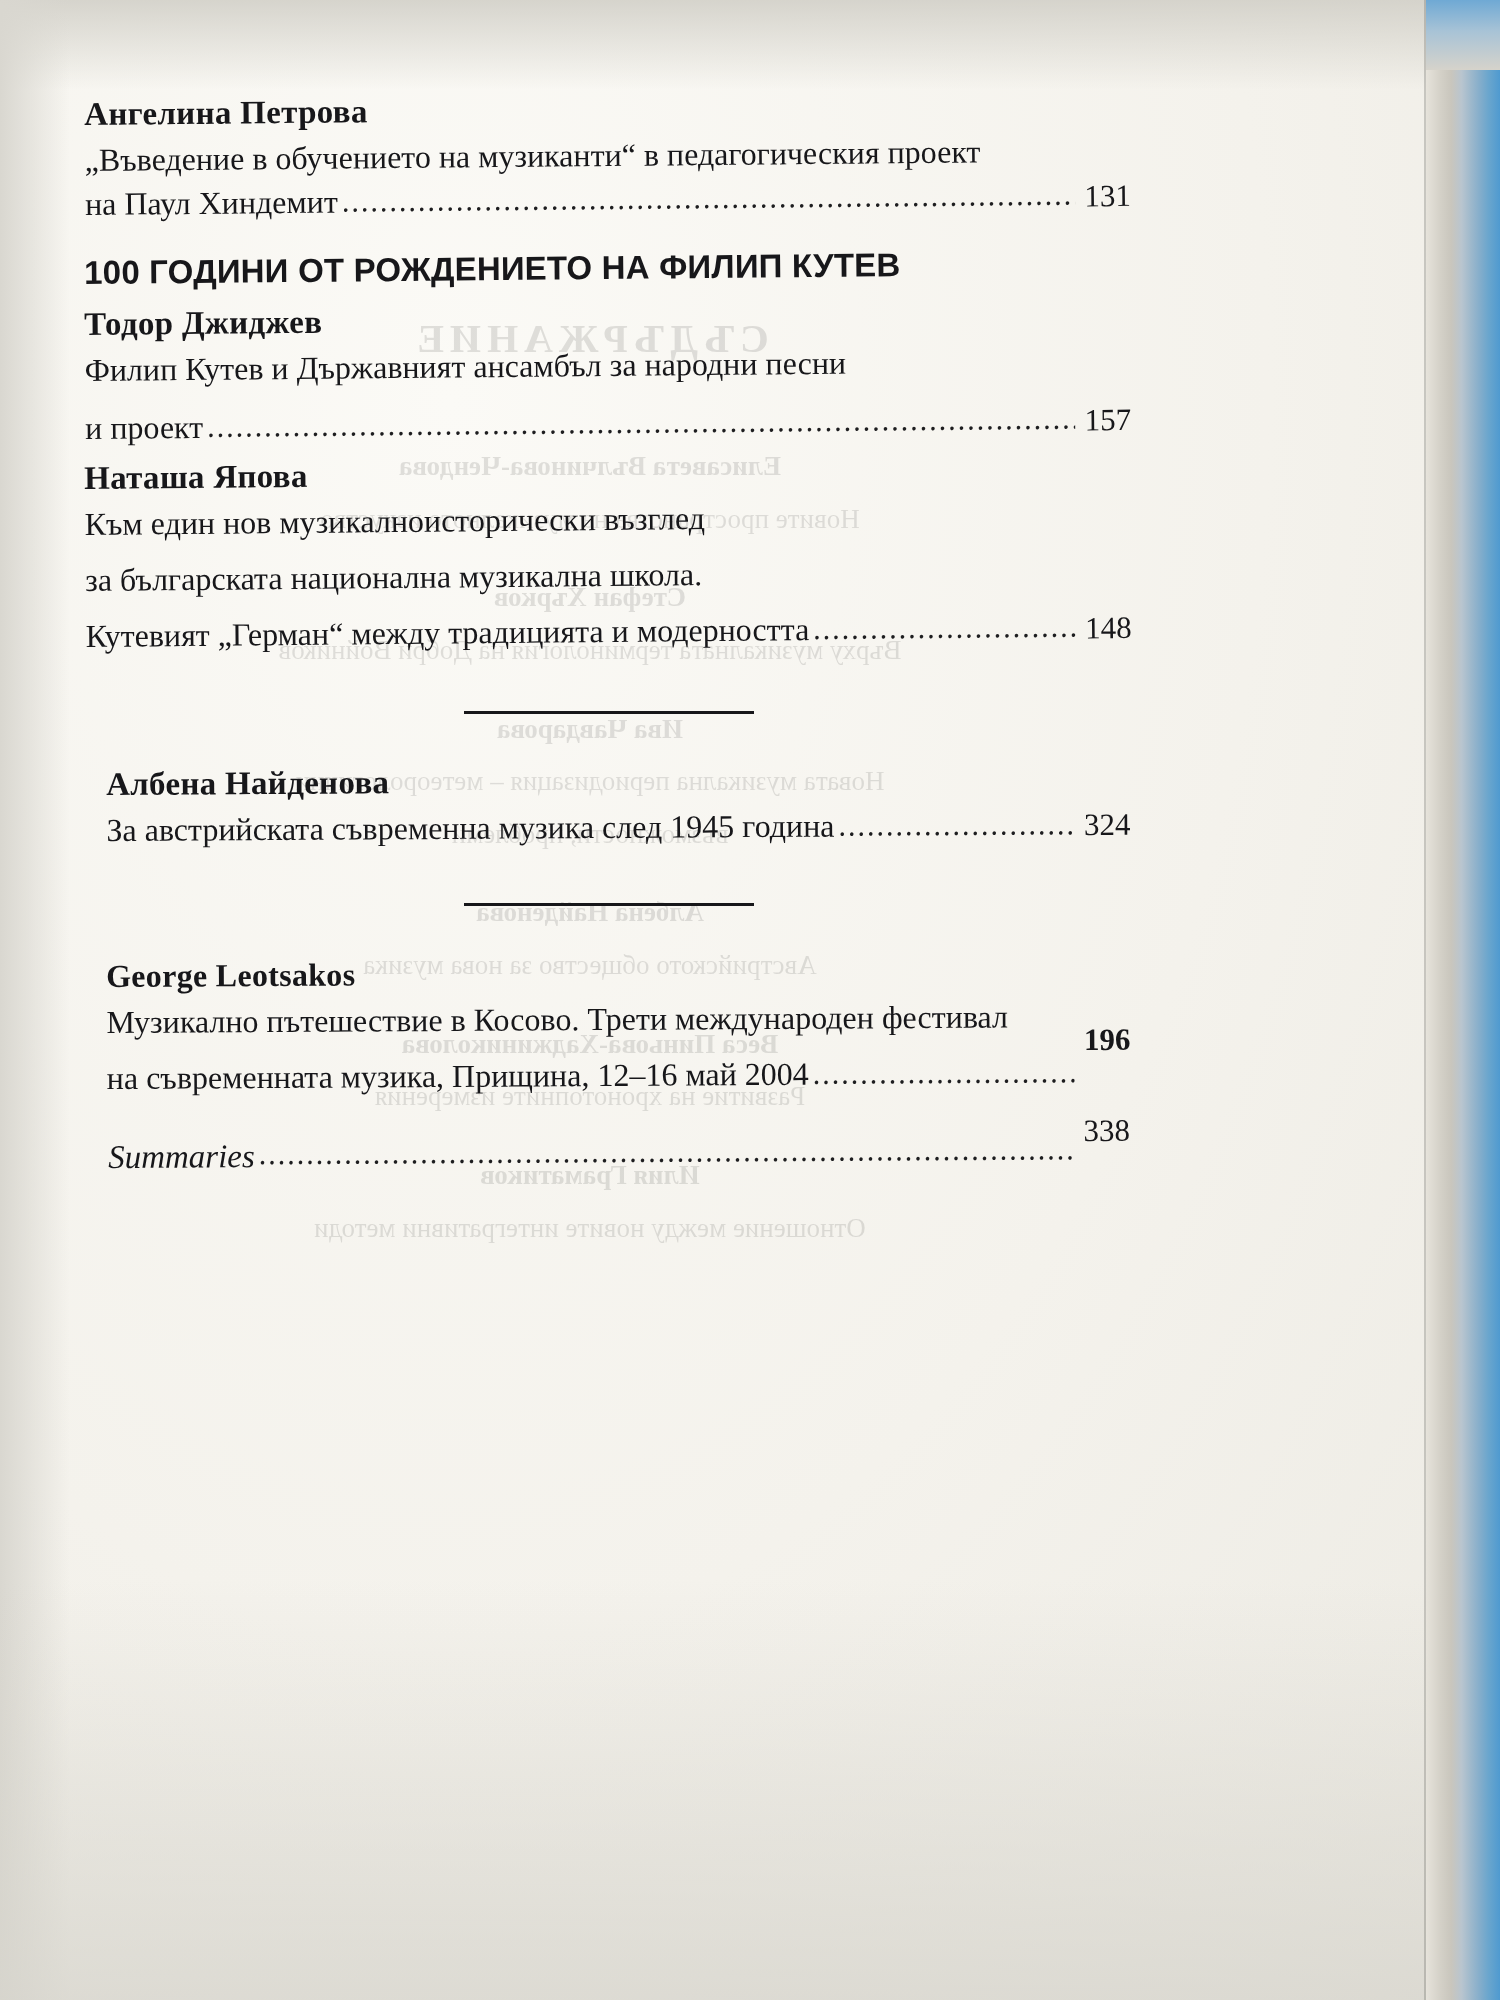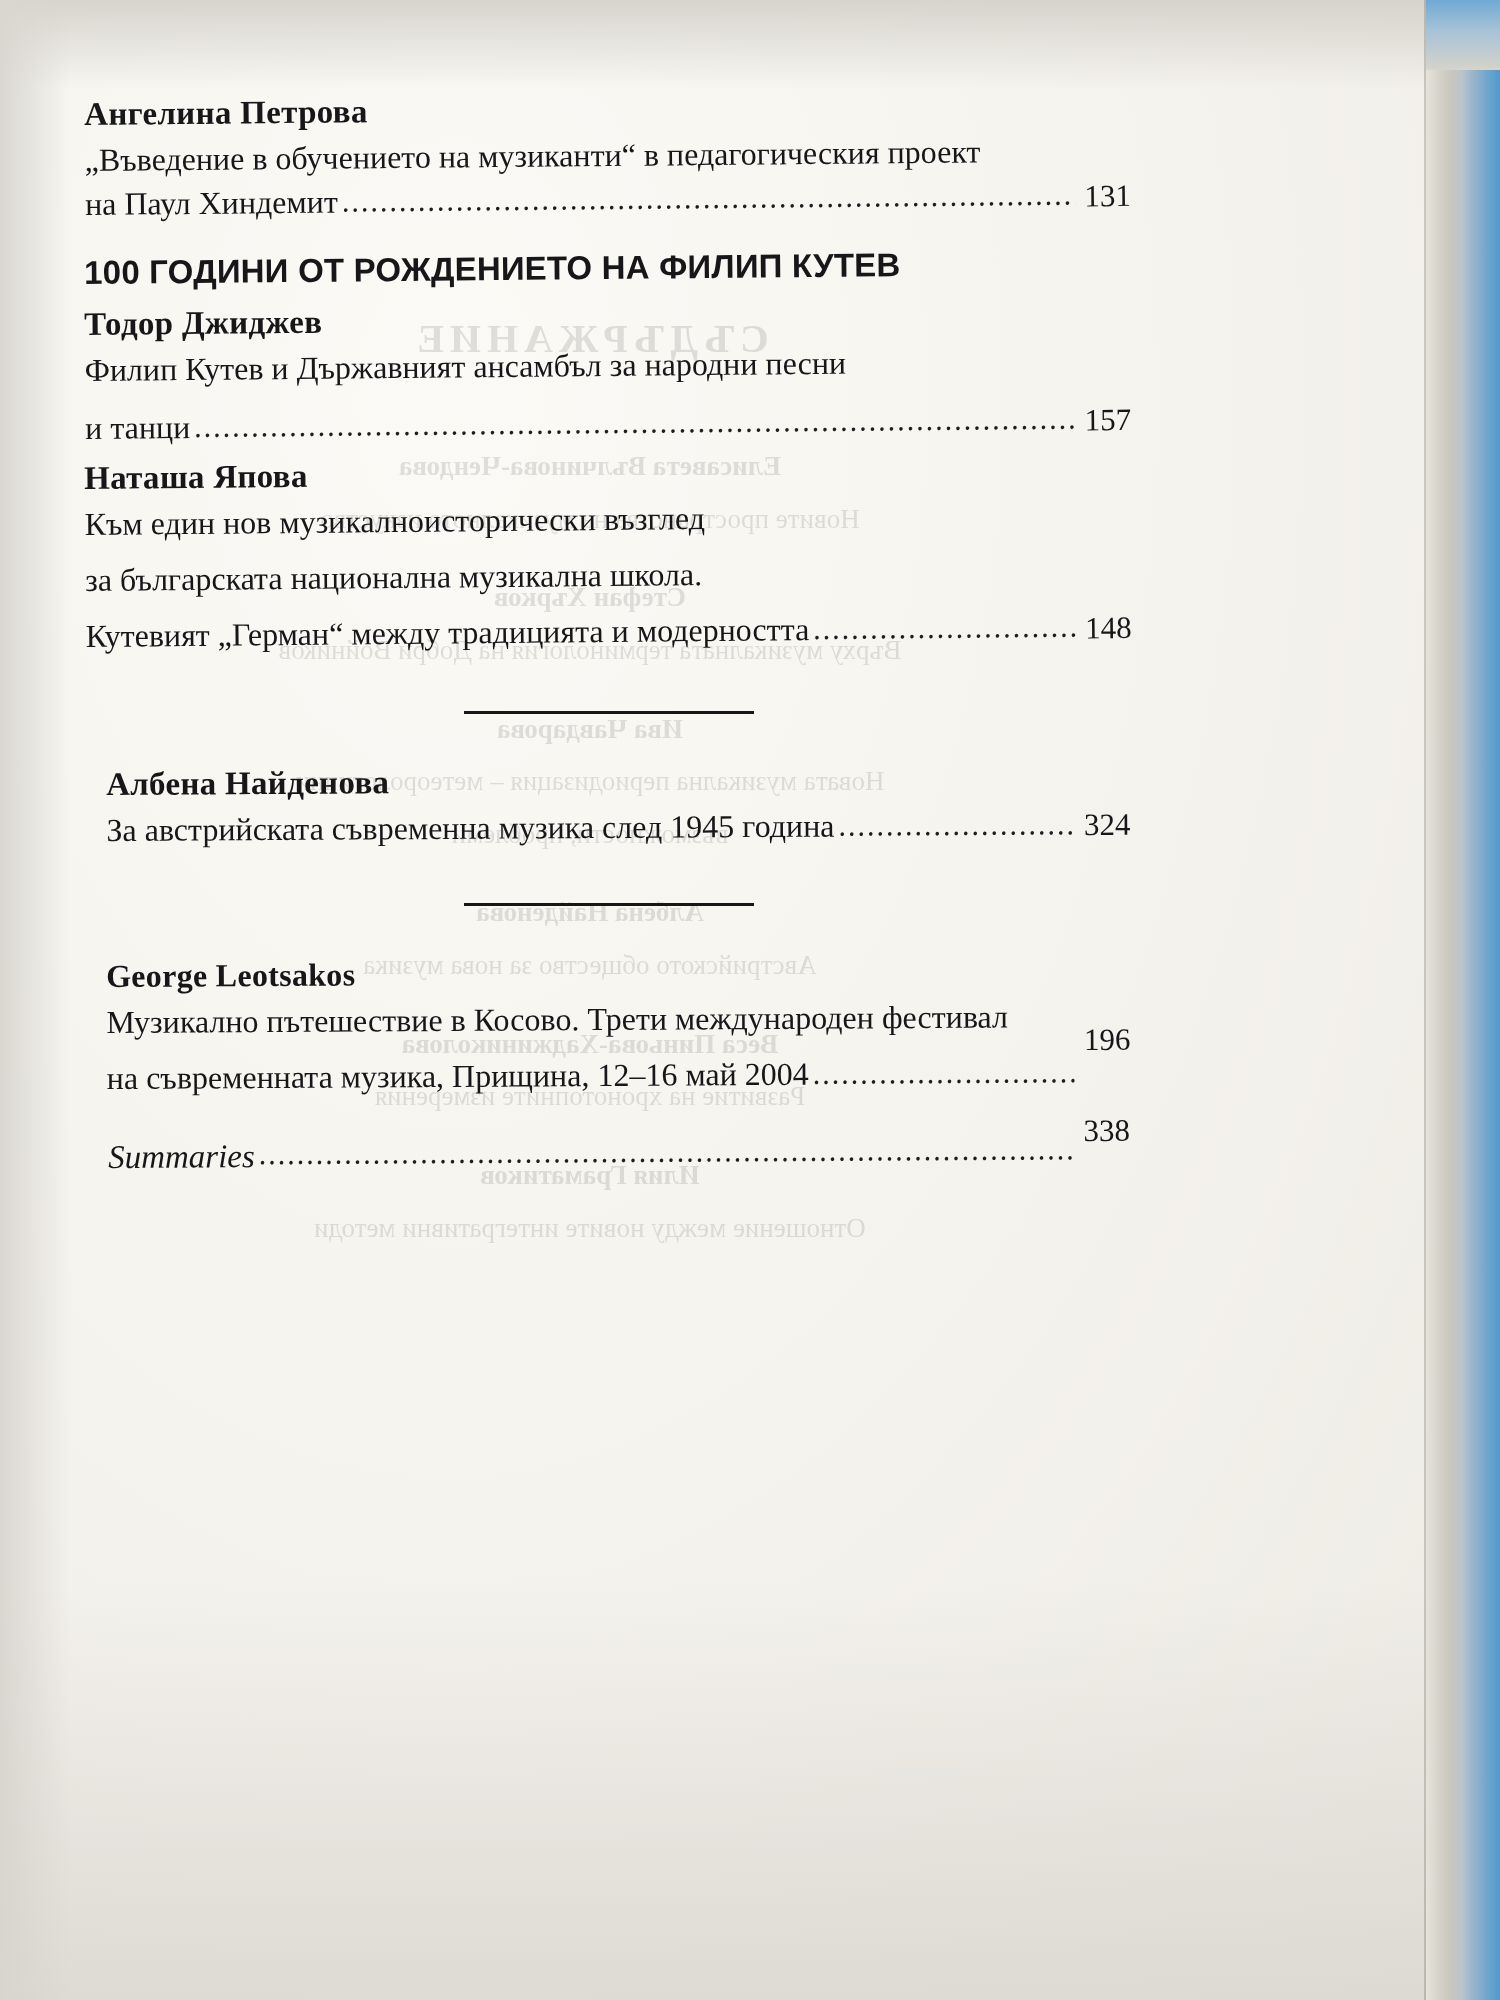--- a/index.html
+++ b/index.html
@@ -224,21 +224,21 @@
         <span class="pageno">131</span>
       </div>
     </div>
 
     <div class="section-head rot-a">100 ГОДИНИ ОТ РОЖДЕНИЕТО НА ФИЛИП КУТЕВ</div>
 
     <div class="block entry rot-a">
       <div class="author">Тодор Джиджев</div>
       <div class="title-line" style="margin-bottom:16px;">Филип Кутев и Държавният ансамбъл за народни песни</div>
       <div class="leader-row">
-        <span class="txt">и танци</span>
+        <span class="txt">и проект</span>
         <span class="dots">....................................................................................................................................</span>
         <span class="pageno">157</span>
       </div>
     </div>
 
     <div class="block entry rot-a" style="margin-top:10px;">
       <div class="author">Наташа Япова</div>
       <div class="title-line" style="margin-bottom:14px;">Към един нов музикалноисторически възглед</div>
       <div class="title-line" style="margin-bottom:14px;">за българската национална музикална школа.</div>
       <div class="leader-row">
@@ -260,21 +260,21 @@
     </div>
 
     <div class="rule"></div>
 
     <div class="block entry rot-b" style="margin-left:22px;">
       <div class="author latin">George Leotsakos</div>
       <div class="title-line" style="margin-bottom:14px;">Музикално пътешествие в Косово. Трети международен фестивал</div>
       <div class="leader-row">
         <span class="txt">на съвременната музика, Прищина, 12–16 май 2004</span>
         <span class="dots">....................................................................................................................................</span>
-        <span class="pageno" style="position:relative; top:-34px;">196</span>
+        <span class="pageno" style="position:relative; top:-34px;font-weight:bold;">196</span>
       </div>
     </div>
 
     <div class="block entry rot-b summaries">
       <div class="leader-row">
         <span class="txt">Summaries</span>
         <span class="dots">....................................................................................................................................</span>
         <span class="pageno">338</span>
       </div>
     </div>

